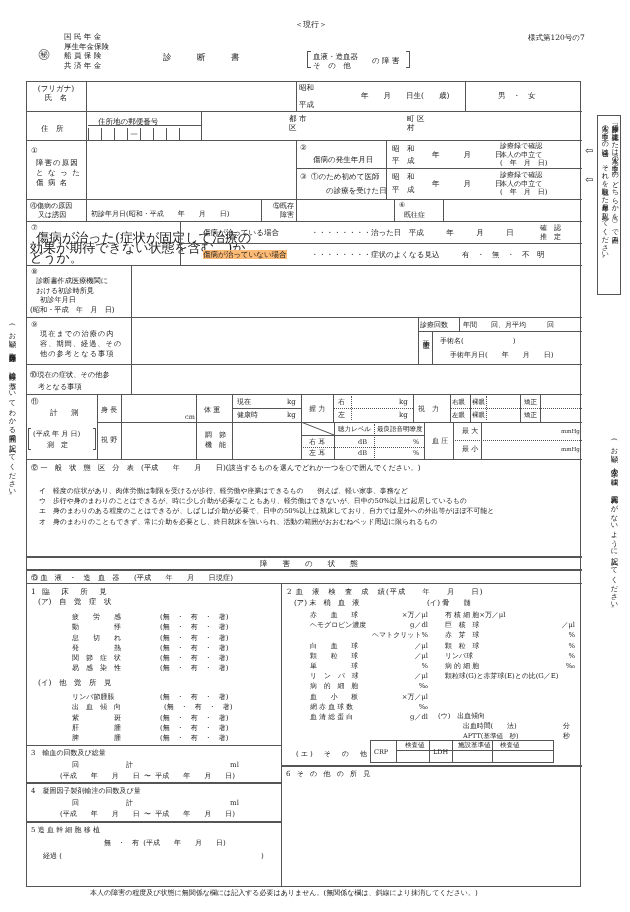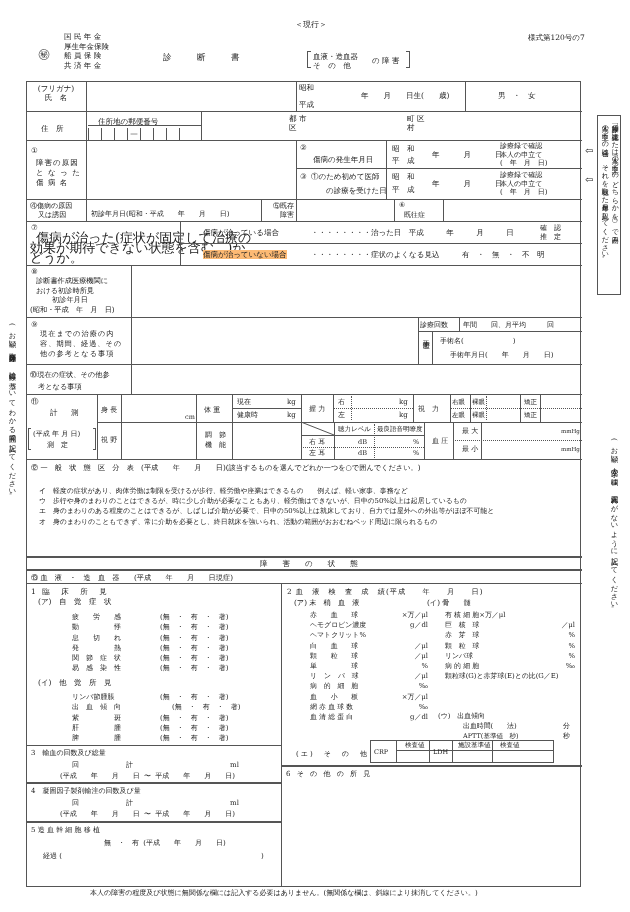--- a/index.html
+++ b/index.html
@@ -146,21 +146,21 @@
 <div class="hl" style="left:180px;top:243px;width:402px"></div>
 <div class="t" style="left:203px;top:250px">傷病が治っている場合</div>
 <div class="t" style="left:203px;top:250px;background:#fdba74">傷病が治っていない場合</div>
 <div class="t" style="left:311px;top:250px">・・・・・・・・症状のよくなる見込　　　有　・　無　・　不　明</div>
 <div class="hl" style="left:26px;top:265px;width:556px"></div>
 
 <div class="t" style="left:31px;top:267px">⑧</div>
 <div class="abs" style="left:36px;top:276px;line-height:9.5px;font-size:7.2px">
   <div>診断書作成医療機関に</div>
   <div>おける初診時所見</div>
-  <div style="margin-left:16px">初診年月日</div>
+  <div style="margin-left:4px">初診年月日</div>
   <div style="margin-left:-6px">(昭和・平成　年　月　日)</div>
 </div>
 <div class="vl" style="left:131px;top:265px;height:52px"></div>
 <div class="abs" style="left:133px;top:267px;width:446px;height:48px"></div>
 <div class="hl" style="left:26px;top:317px;width:556px"></div>
 
 <div class="t" style="left:31px;top:320px">⑨</div>
 <div class="abs" style="left:40px;top:329px;line-height:10px;letter-spacing:1px;font-size:7.2px">
   <div>現在までの治療の内</div>
   <div>容、期間、経過、その</div>
@@ -310,21 +310,21 @@
       <span>(無　・　有　・　著)</span>
     </div>
 </div>
 <div class="t" style="left:38px;top:678px">(イ)　他　覚　所　見</div>
 <div class="abs" style="left:72px;top:692px;line-height:10.3px;font-size:7px">
   <div style="display:flex">
       <span style="width:88px">リンパ節腫脹</span>
       <span>(無　・　有　・　著)</span>
     </div>
   <div style="display:flex">
-      <span style="width:100px">出　血　傾　向</span>
+      <span style="width:92px">出　血　傾　向</span>
       <span>(無　・　有　・　著)</span>
     </div>
   <div style="display:flex">
       <span style="width:88px">紫　　　　　斑</span>
       <span>(無　・　有　・　著)</span>
     </div>
   <div style="display:flex">
       <span style="width:88px">肝　　　　　腫</span>
       <span>(無　・　有　・　著)</span>
     </div>
@@ -363,21 +363,21 @@
 
 <div class="abs" style="left:310px;top:610px;line-height:10.2px;font-size:6.9px;width:118px">
   <div style="display:flex;justify-content:space-between">
       <span>赤　　血　　球</span>
       <span>×万／μl</span>
     </div>
   <div style="display:flex;justify-content:space-between">
       <span>ヘモグロビン濃度</span>
       <span>g／dl</span>
     </div>
-  <div style="display:flex;justify-content:flex-start">
+  <div style="display:flex;justify-content:flex-end">
       <span>ヘマトクリット</span>
       <span>%</span>
     </div>
   <div style="display:flex;justify-content:space-between">
       <span>白　　血　　球</span>
       <span>／μl</span>
     </div>
   <div style="display:flex;justify-content:space-between">
       <span>顆　　粒　　球</span>
       <span>／μl</span>

